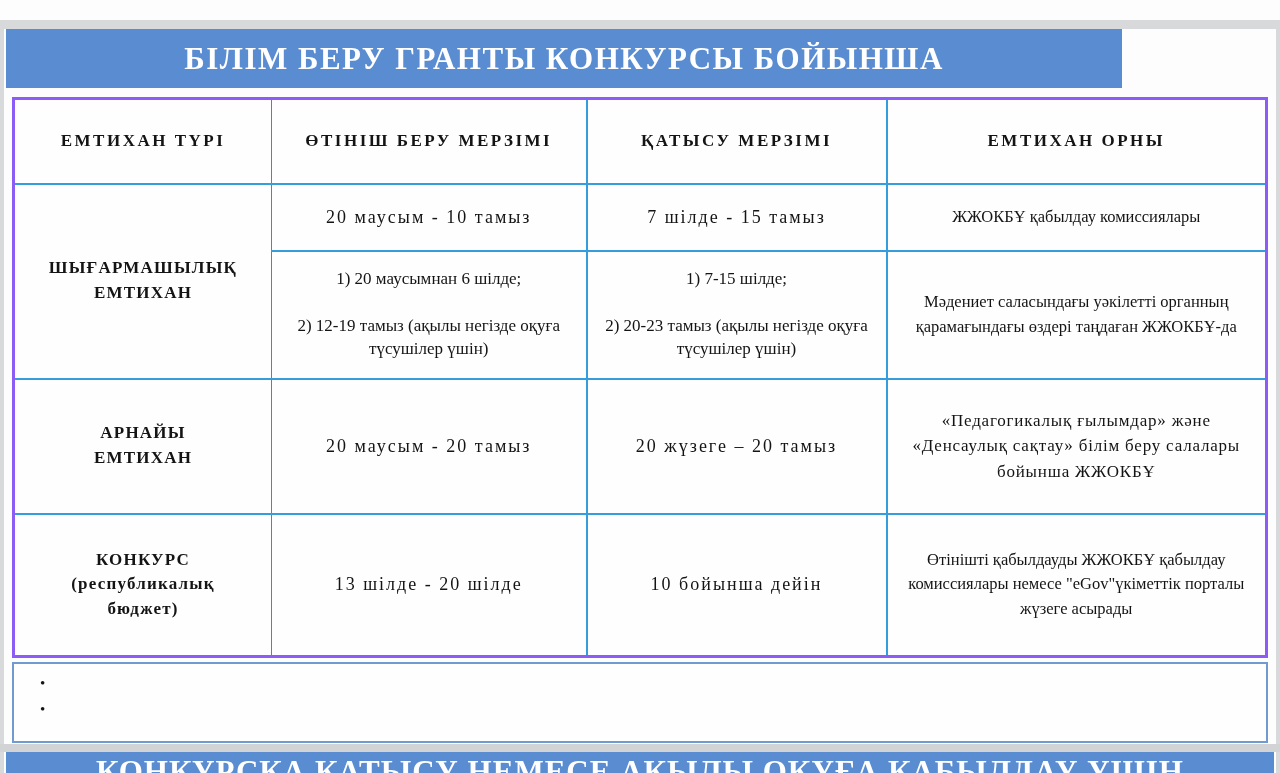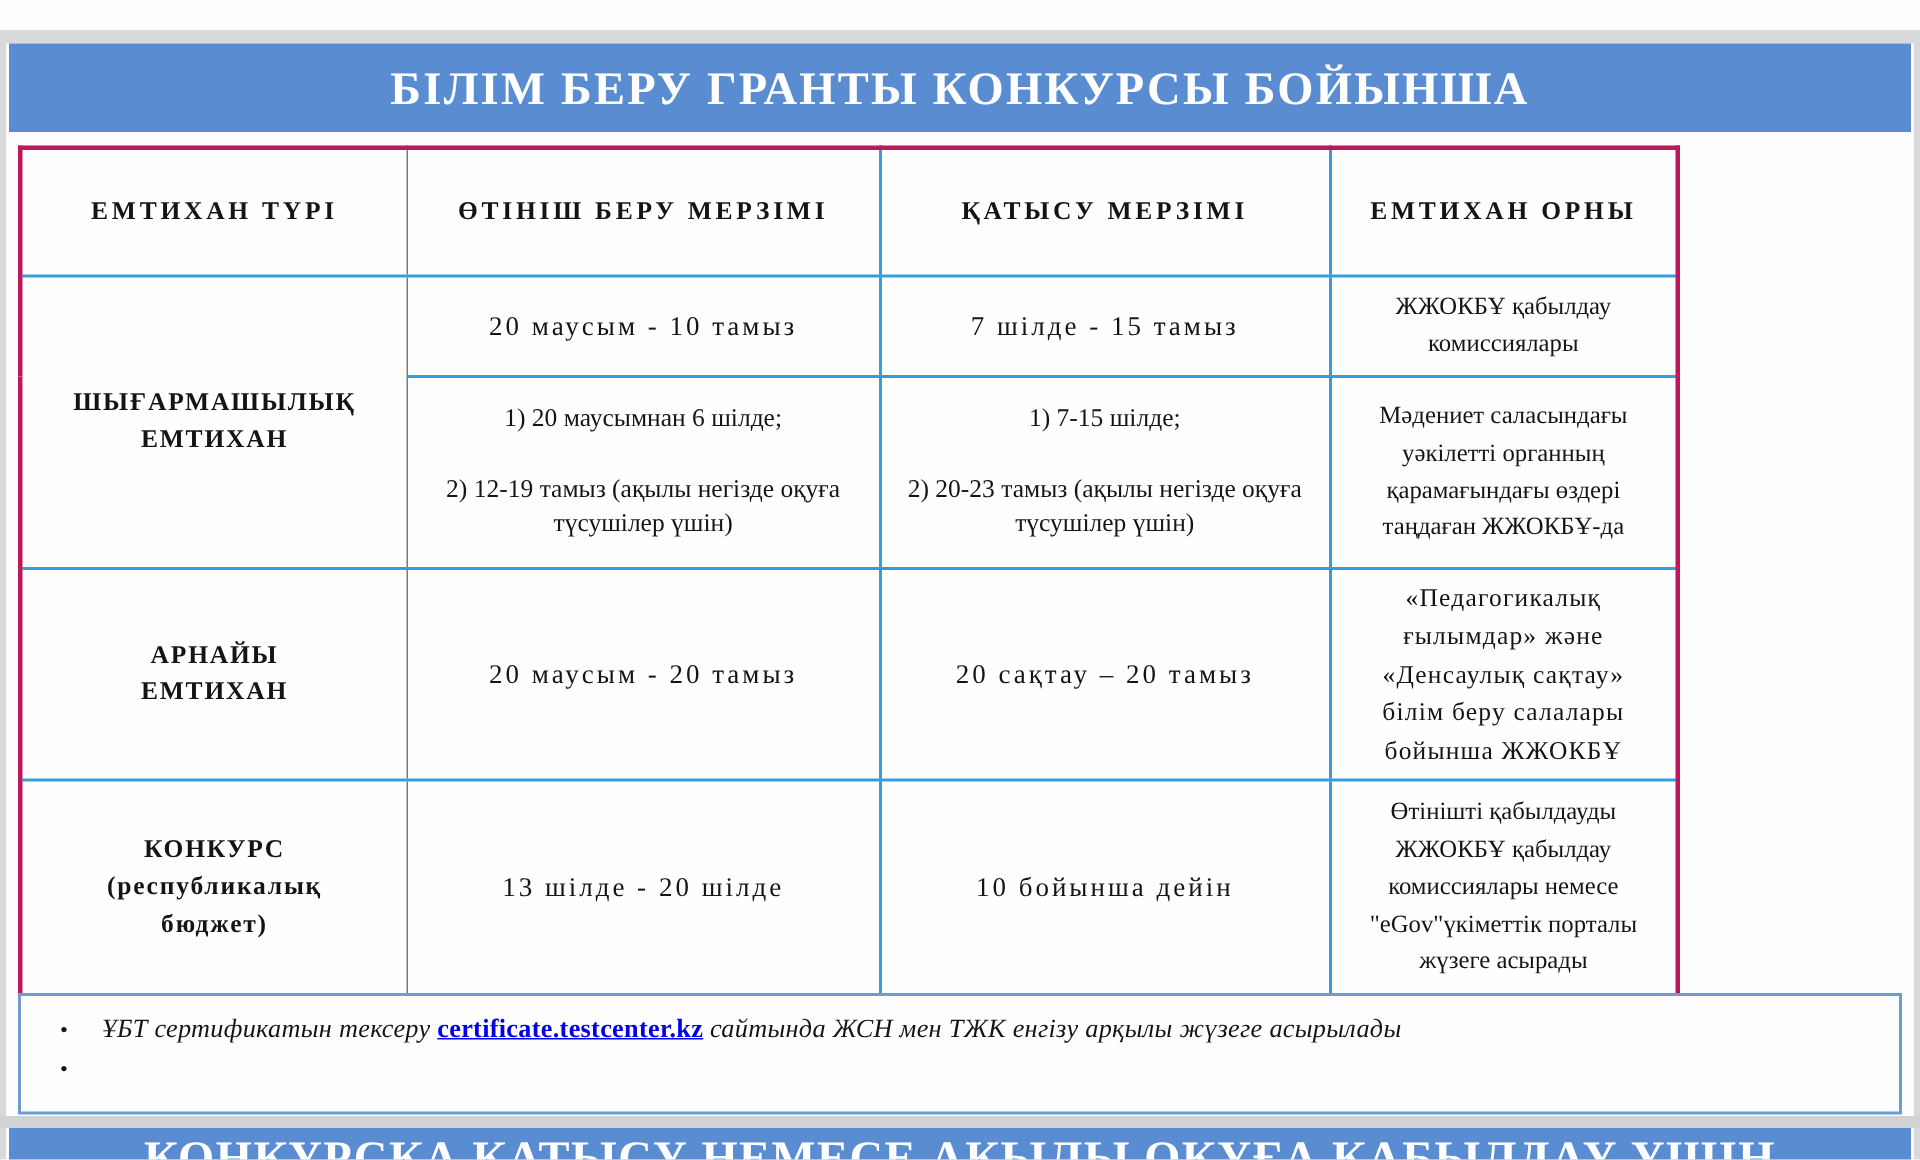--- a/index.html
+++ b/index.html
@@ -11,39 +11,39 @@
     font-family: "Liberation Serif", "DejaVu Serif", serif;
     color: #141414;
   }
   .edge-sliver { position: absolute; top: 20px; bottom: 0; width: 4px; background: #d8d9db; }
   .edge-left { left: 0; }
   .edge-right { right: 0; }
   .top-strip { position: absolute; left: 0; top: 20px; width: 1280px; height: 9px; background: #d8d9db; }
   .bottom-strip { position: absolute; left: 0; top: 744px; width: 1280px; height: 8px; background: #d2d3d5; }
 
   .title-band {
-    position: absolute; left: 6px; top: 29px; width: 1268px; height: 59px;
+    position: absolute; left: 6px; top: 29px; width: 1116px; height: 59px;
     background: #5a8cd1; color: #ffffff;
     display: flex; align-items: center; justify-content: center;
     font-weight: bold; font-size: 31px; letter-spacing: 1.5px;
   }
   .bottom-band {
     position: absolute; left: 6px; top: 752px; width: 1268px; height: 62px;
     background: #5a8cd1; color: #ffffff;
     text-align: center;
     font-weight: bold; font-size: 31px; letter-spacing: 1px;
     padding-top: 3px;
     line-height: 1.1;
   }
 
   table.grants {
     position: absolute; left: 12px; top: 97px;
-    width: 1108px; height: 558px;
+    width: 1256px; height: 558px;
     border-collapse: collapse; table-layout: fixed;
-    border: 3px solid #be185d;
+    border: 3px solid #8b5cf6;
   }
   table.grants th, table.grants td {
     border: 2px solid #359ddc;
     text-align: center; vertical-align: middle;
     padding: 6px 12px;
     background: #fefefe;
   }
   table.grants .c1 { border-right: 1px solid #7a7a7a; }
   table.grants .c2 { border-left: 1px solid #7a7a7a; }
 
@@ -113,21 +113,21 @@
         </td>
     <td class="place c4">Мәдениет саласындағы уәкілетті органның қарамағындағы өздері таңдаған ЖЖОКБҰ-да</td>
   </tr>
   <tr style="height:135px">
     <td class="rowlabel c1">АРНАЙЫ
 ЕМТИХАН</td>
     <td class="dates c2">
           <div class="rich-line"><span class="bseg">20</span><span> маусым - </span><span class="bseg">20</span><span> тамыз</span></div>
         </td>
     <td class="dates c3">
-          <div class="rich-line"><span class="bseg">20</span><span> сақтау – </span><span class="bseg">20</span><span> тамыз</span></div>
+          <div class="rich-line"><span class="bseg">20</span><span> жүзеге – </span><span class="bseg">20</span><span> тамыз</span></div>
         </td>
     <td class="place sp c4">«Педагогикалық ғылымдар» және «Денсаулық сақтау» білім беру салалары бойынша ЖЖОКБҰ</td>
   </tr>
   <tr style="height:143px">
     <td class="rowlabel c1">КОНКУРС
 (республикалық
 бюджет)</td>
     <td class="dates c2">
           <div class="rich-line"><span class="bseg">13</span><span> шілде - </span><span class="bseg">20</span><span> шілде</span></div>
         </td>
@@ -135,21 +135,20 @@
           <div class="rich-line"><span class="bseg">10</span><span> бойынша дейін</span></div>
         </td>
     <td class="place c4">Өтінішті қабылдауды ЖЖОКБҰ қабылдау комиссиялары немесе "eGov"үкіметтік порталы жүзеге асырады</td>
   </tr>
 </tbody>
   </table>
 
 <div class="notes">
   <div class="note">
     <span class="bullet">•</span>
-    <span class="ntext"><span>ҰБТ сертификатын тексеру </span><a class="nlink">certificate.testcenter.kz</a><span> сайтында ЖСН мен ТЖК енгізу арқылы жүзеге асырылады</span></span>
   </div>
   <div class="note">
     <span class="bullet">•</span>
   </div>
 </div>
 
 <div class="bottom-band">
   <span>КОНКУРСҚА ҚАТЫСУ НЕМЕСЕ АҚЫЛЫ ОҚУҒА ҚАБЫЛДАУ ҮШІН</span>
 </div>
 

